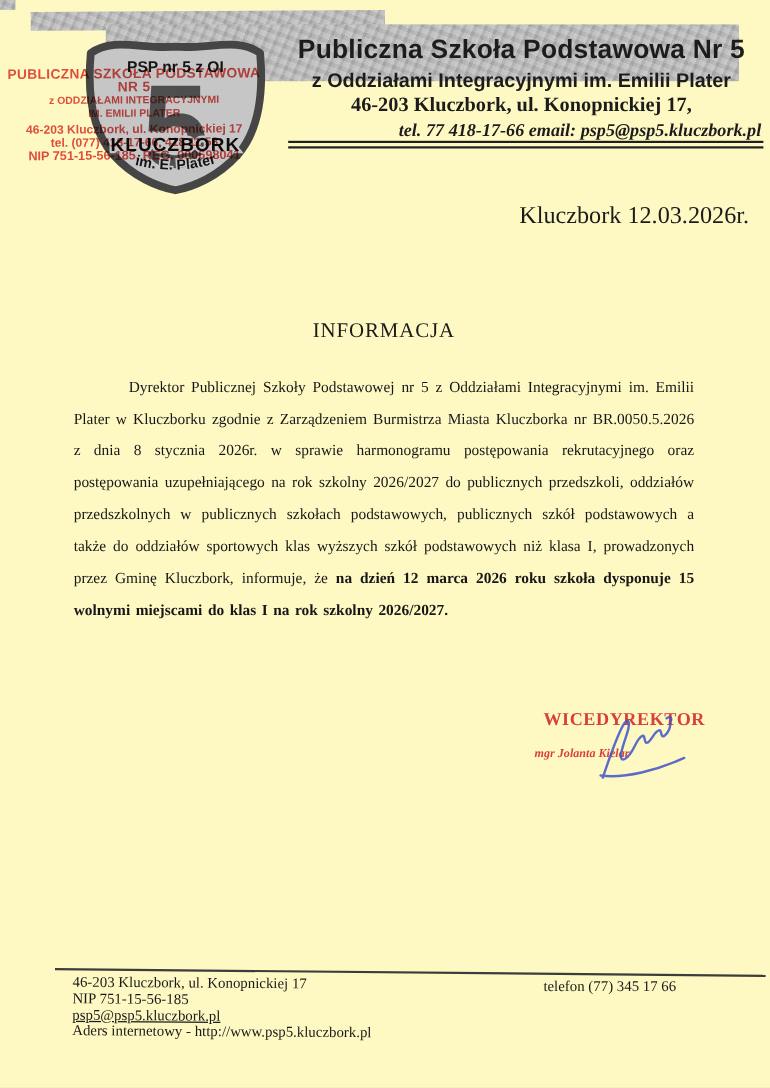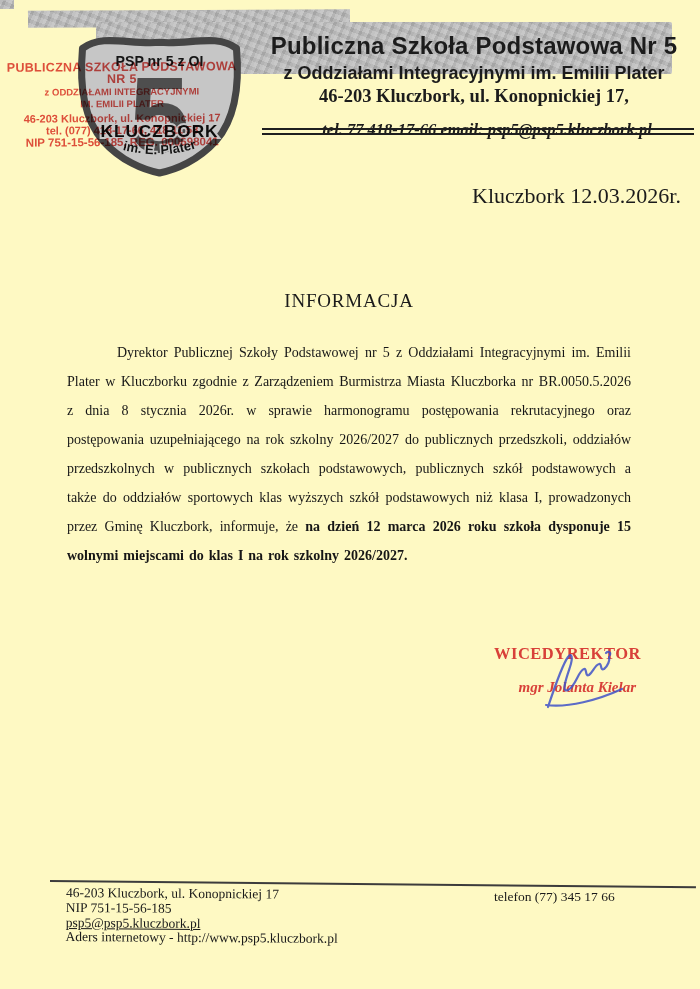--- a/index.html
+++ b/index.html
@@ -38,35 +38,35 @@
   .s2{font-size:9.5px;margin-top:1px;}
   .s3{font-size:9.5px;}
   .s4{font-size:11px;margin-top:2px;}
   .s5{font-size:11px;}
   .s6{font-size:11.5px;}
   
   .head{position:absolute;left:256px;top:32px;width:436px;text-align:center;color:#1c1c1c;z-index:2;}
   .head-name{font-family:"Liberation Sans",sans-serif;font-weight:bold;font-size:24px;letter-spacing:.2px;white-space:nowrap;}
   .head-sub{font-family:"Liberation Sans",sans-serif;font-weight:bold;font-size:18px;margin-top:3px;white-space:nowrap;}
   .head-addr{font-weight:bold;font-size:18.5px;margin-top:2px;white-space:nowrap;font-family:Liberation Serif, serif;}
-  .head-tel{font-weight:bold;font-style:italic;font-size:16.5px;text-align:center;padding-left:26px;margin-top:13px;white-space:nowrap;}
+  .head-tel{font-weight:bold;font-style:italic;font-size:16.5px;text-align:right;padding-left:26px;margin-top:2px;white-space:nowrap;}
   .double-rule{position:absolute;left:262px;top:128px;width:432px;height:3px;
     border-top:2px solid #1f1f1f;border-bottom:2px solid #1f1f1f;z-index:2;}
   
   .date{position:absolute;left:472px;top:183px;font-size:22px;}
   .title{position:absolute;left:67px;top:290px;width:564px;text-align:center;
     font-weight:normal;font-size:19px;letter-spacing:.8px;}
   .body-par{position:absolute;left:67px;top:338px;width:564px;margin:0;
     font-size:14px;line-height:29px;text-align:justify;text-indent:50px;
     color:#161616;word-spacing:1.5px;}
   
   .sig-role{position:absolute;left:494px;top:644px;width:134px;text-align:center;
     color:#d84039;font-weight:bold;font-size:16.5px;letter-spacing:.5px;}
-  .sig-name{position:absolute;left:486px;top:679px;width:150px;text-align:right;
-    color:#d84039;font-weight:bold;font-style:italic;font-size:15px;}
+  .sig-name{position:absolute;left:486px;top:679px;width:150px;text-align:left;
+    color:#d84039;font-weight:bold;font-style:italic;font-size:11px;}
   .sig-svg{position:absolute;left:518px;top:645px;width:120px;height:68px;z-index:4;}
   
   .f-rule{position:absolute;left:50px;top:880px;width:646px;height:2px;background:#3c3c3c;
     transform:rotate(.55deg);transform-origin:left center;}
   .f-left{position:absolute;left:66px;top:886px;font-size:13.5px;line-height:14.8px;
     color:#191919;transform:rotate(.4deg);transform-origin:left top;}
   .f-email{text-decoration:underline;}
   .f-phone{position:absolute;left:494px;top:889px;font-size:13.5px;color:#191919;}
 </style>
 </head>

